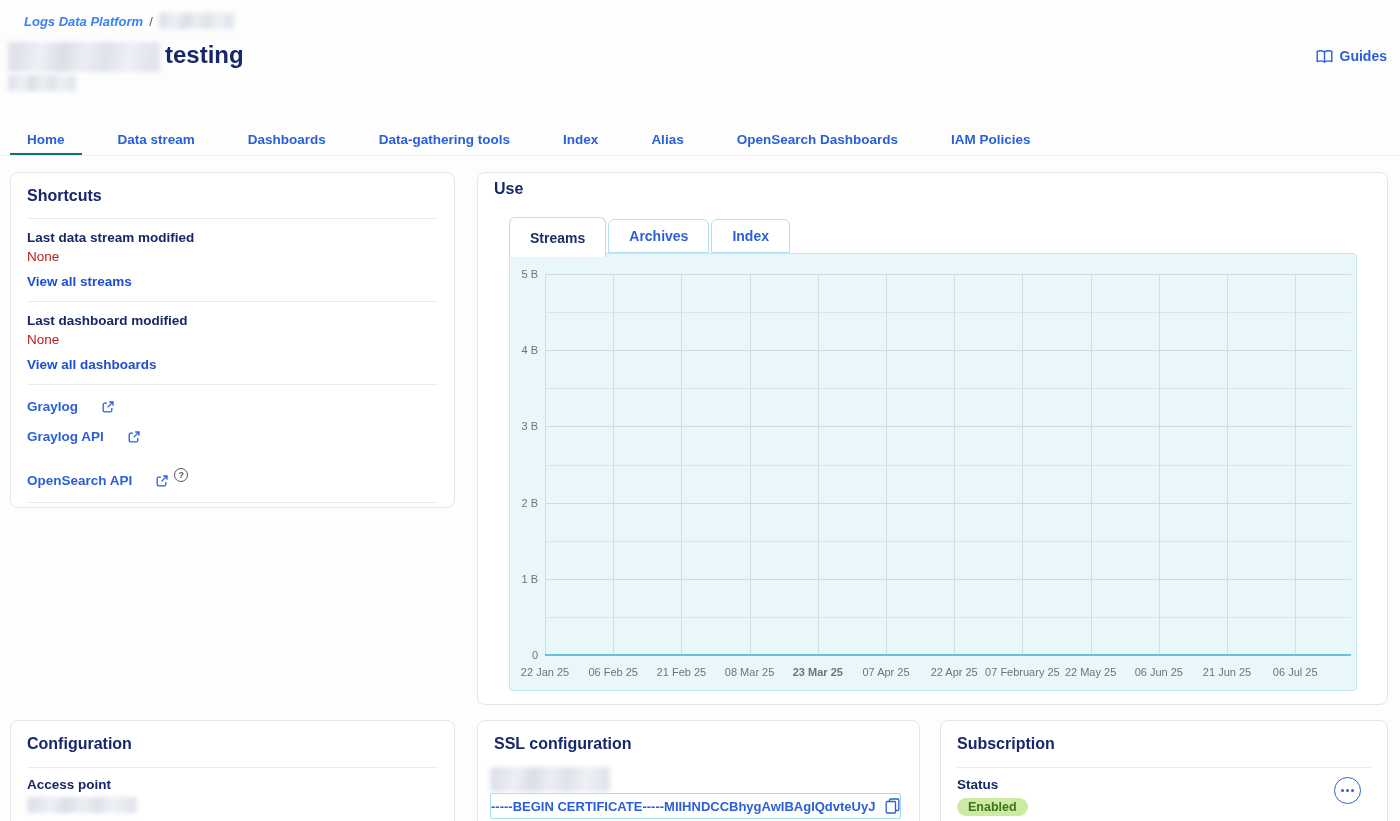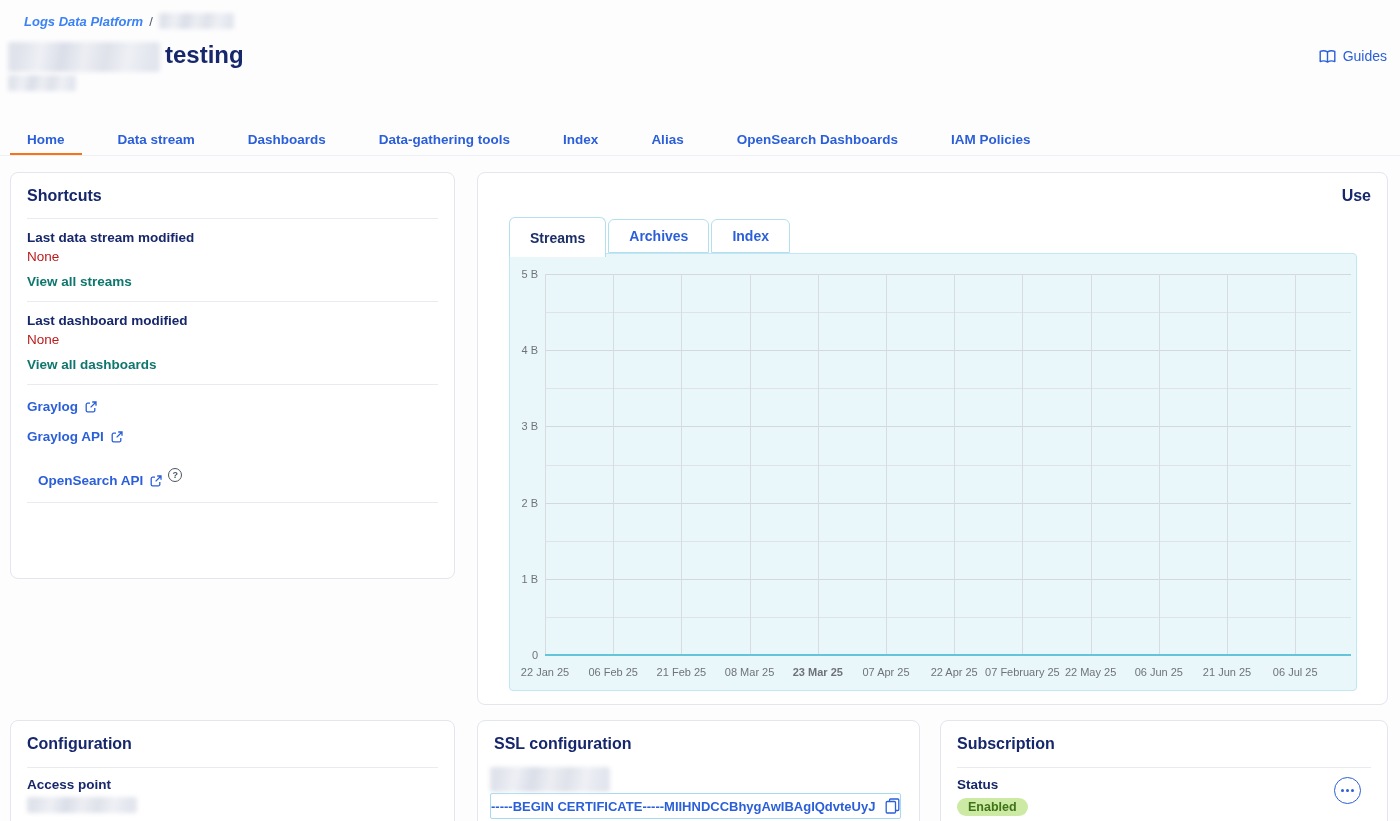--- a/index.html
+++ b/index.html
@@ -18,50 +18,50 @@
   
   .breadcrumb{ position:absolute; left:24px; top:14px; font-size:13px; font-weight:700;
     color:#2b5fd9; display:flex; align-items:center; gap:6px;}
   .breadcrumb a{ color:#3b82f6; text-decoration:none; cursor:pointer;font-style:italic;}
   .breadcrumb .sep{ color:#4c5772; font-weight:400;}
   h1.page-title{ position:absolute; left:165px; top:41px; font-size:24px; font-weight:700; color:#16276b;}
   .title-redact{ position:absolute; left:8px; top:42px; width:152px; height:30px;}
   .subtitle-redact{ position:absolute; left:8px; top:75px; width:68px; height:16px;}
   .bc-redact{ width:75px; height:16px; margin-top:-2px;}
   .guides{ position:absolute; right:13px; top:48px; display:flex; align-items:center; gap:7px;
-    color:#2b5fd9; font-size:14px; font-weight:400; text-decoration:none; cursor:pointer;}
+    color:#2b5fd9; font-size:14px; font-weight:700; text-decoration:none; cursor:pointer;}
   .guides svg{ width:17px; height:15px; }
 
   
   .tabs{ position:absolute; left:10px; top:126px; display:flex; gap:19px; height:29px;}
   .tab{ padding:0 17px; font-size:13.5px; font-weight:700; color:#2b5fd9; cursor:pointer;
     display:flex; align-items:center; border-bottom:2px solid transparent;}
-  .tab.active{ border-bottom:2px solid #f97316; }
+  .tab.active{ border-bottom:2px solid #0f766e; }
   .tabs-divider{ position:absolute; left:0; top:155px; width:1400px; height:1px; background:#eef0f7;}
 
   
   .card{ position:absolute; background:#fff; border:1px solid #e3e6ef; border-radius:8px; }
   .card-title{ font-size:16px; font-weight:700; color:#16276b; }
   .divider{ height:1px; background:#e9ebf3; width:100%; }
 
   
-  #card-shortcuts{ left:10px; top:172px; width:445px; height:407px; padding:14px 16px; }
+  #card-shortcuts{ left:10px; top:172px; width:445px; height:336px; padding:14px 16px; }
   #card-shortcuts .card-title{ margin-bottom:13px; }
   .sc-label{ font-size:13.5px; font-weight:700; color:#16276b; margin-top:11px;}
   .sc-value{ font-size:13.5px; color:#b91c1c; margin-top:4px;}
-  .sc-link{ display:inline-block; font-size:13.5px; font-weight:700; color:#0f766e;
+  .sc-link{ display:inline-block; font-size:13.5px; font-weight:700; color:#1d4ed8;
     text-decoration:none; cursor:pointer; margin-top:10px; margin-bottom:12px;text-align:right;}
-  .ext-link{ display:flex; align-items:center; gap:7px; font-size:13.5px; font-weight:700;
+  .ext-link{ display:flex; align-items:center; gap:24px; font-size:13.5px; font-weight:700;
     color:#2b5fd9; text-decoration:none; cursor:pointer; margin-top:14px; margin-bottom:15px;}
   .ext-link svg{ width:12px; height:12px; }
   .help-icon{ display:inline-flex; align-items:center; justify-content:center; width:14px; height:14px;
     border:1.2px solid #4b5563; border-radius:50%; color:#4b5563; font-size:9px; font-weight:700; margin-left:6px;}
 
   
-  #card-use{ left:477px; top:172px; width:911px; height:533px; padding:14px 16px;text-align:right;}
+  #card-use{ left:477px; top:172px; width:911px; height:533px; padding:7px 16px;}
   .use-tabs{ position:absolute; left:31px; top:46px; display:flex; z-index:3;}
   .use-tab{ height:34px; padding:0 20px; display:flex; align-items:center; justify-content:center;
     font-size:14px; font-weight:700; color:#2b5fd9; background:#fff;
     border:1px solid #b3e0ee; border-radius:6px 6px 0 0; cursor:pointer; margin-right:2px;}
   .use-tab.active{ color:#1c2f66; height:40px; margin-top:-2px; border-bottom:none; z-index:4;}
   .chart-panel{ position:absolute; left:31px; top:80px; width:848px; height:438px;
     background:#e9f7fb; border:1px solid #c2e7f2; border-radius:4px; z-index:1;}
   .chart-plot{ position:absolute; left:35px; top:20px; width:806px; height:381px;}
   .hline{ position:absolute; left:0; width:100%; height:1px; background:#d3d8dd;}
   .hline.minor{ background:#dfe3e8;}
@@ -151,21 +151,21 @@
     <a class="ext-link">
       <span>Graylog API</span>
       <span style="display:flex">
         <svg viewBox="0 0 12 12" fill="none" stroke="#2b5fd9" stroke-width="1.3">
           <path d="M5 2.2H2.6A1.4 1.4 0 0 0 1.2 3.6v5.8a1.4 1.4 0 0 0 1.4 1.4h5.8a1.4 1.4 0 0 0 1.4-1.4V7"></path>
           <path d="M7.2 1h3.8v3.8M10.8 1.2 5.6 6.4"></path>
         </svg>
       </span>
     </a>
     <div style="display:flex; align-items:center;">
-      <a class="ext-link" style="margin-bottom:14px;margin-left:11px;">
+      <a class="ext-link" style="margin-bottom:14px;">
         <span>OpenSearch API</span>
         <span style="display:flex">
           <svg viewBox="0 0 12 12" fill="none" stroke="#2b5fd9" stroke-width="1.3">
             <path d="M5 2.2H2.6A1.4 1.4 0 0 0 1.2 3.6v5.8a1.4 1.4 0 0 0 1.4 1.4h5.8a1.4 1.4 0 0 0 1.4-1.4V7"></path>
             <path d="M7.2 1h3.8v3.8M10.8 1.2 5.6 6.4"></path>
           </svg>
         </span>
       </a>
       <span class="help-icon" style="margin-bottom:12px;">?</span>
     </div>

